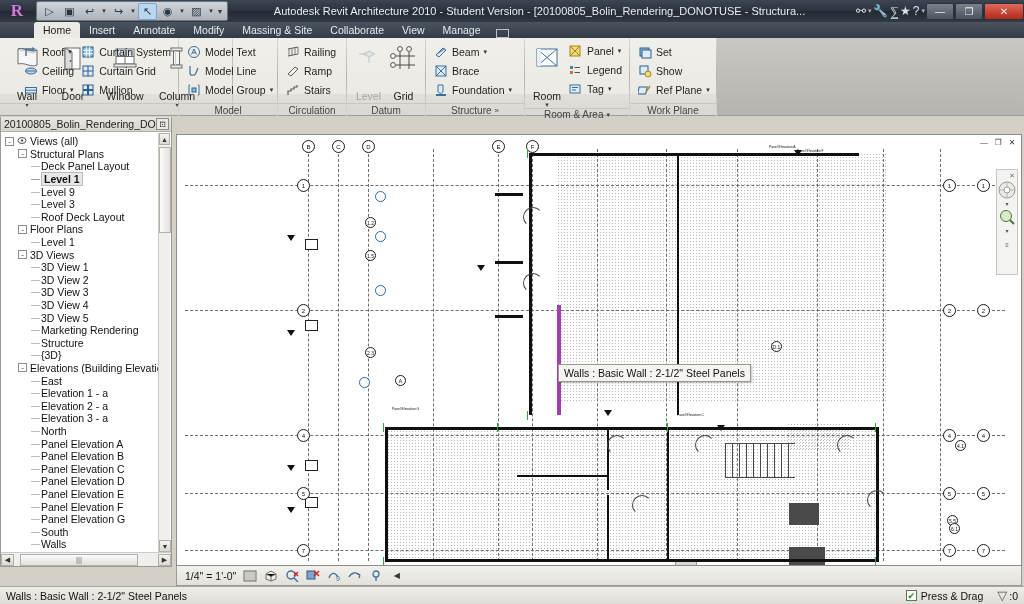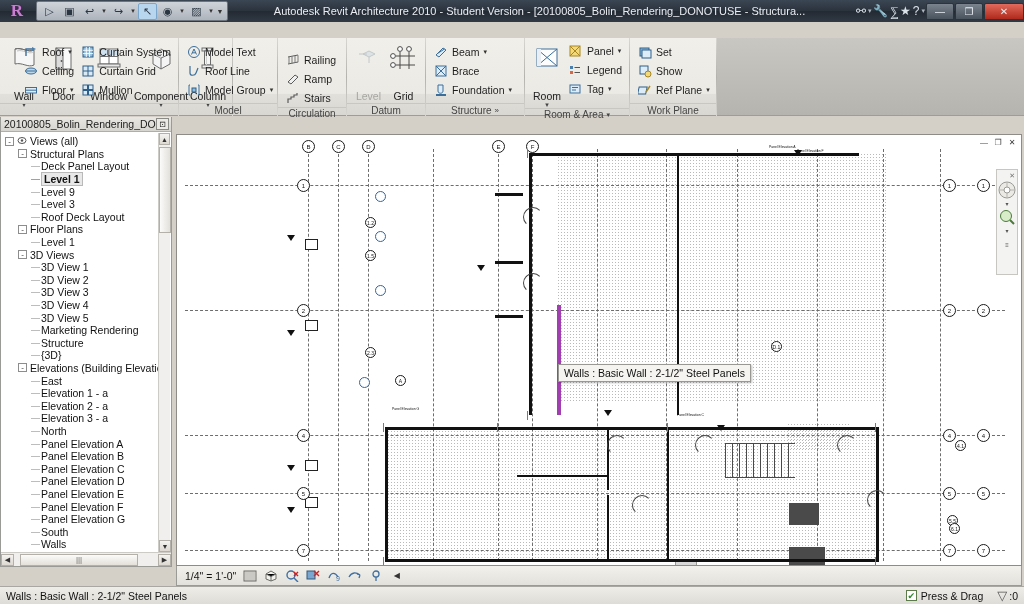--- a/index.html
+++ b/index.html
@@ -264,20 +264,33 @@
       <span class="ic-dot">▾</span>
     </div>
 
     <div class="winbtns">
       <div class="wb">—</div>
       <div class="wb">❐</div>
       <div class="wb close">✕</div>
     </div>
   </div>
 
+  <div class="tabbar">
+    <div class="tab active">Home</div>
+    <div class="tab">Insert</div>
+    <div class="tab">Annotate</div>
+    <div class="tab">Modify</div>
+    <div class="tab">Massing &amp; Site</div>
+    <div class="tab">Collaborate</div>
+    <div class="tab">View</div>
+    <div class="tab">Manage</div>
+    <div class="tab-ext">
+        <span class="box"></span>
+      </div>
+  </div>
 
   <div class="ribbon">
 
     <div class="panel" style="width:232px">
       <div class="panel-body">
         <div class="bigbtn">
           <div class="glyph">
             <svg width="30" height="28" viewBox="0 0 30 28">
               <path d="M6 4 C13 2,19 8,25 5 L25 20 C19 23,13 17,6 19 Z" fill="#f6f6f6" stroke="#6c6c6c" stroke-width="1"></path>
               <path d="M6 4 C13 2,19 8,25 5" fill="none" stroke="#6c6c6c"></path>
@@ -303,32 +316,20 @@
               <rect x="5" y="4" width="18" height="15" fill="#fff" stroke="#6c6c6c"></rect>
               <line x1="14" y1="4" x2="14" y2="19" stroke="#6c6c6c"></line>
               <line x1="5" y1="11.5" x2="23" y2="11.5" stroke="#6c6c6c"></line>
               <rect x="6" y="5" width="7" height="5.5" fill="#cfe0ef"></rect>
               <rect x="15" y="5" width="7" height="5.5" fill="#cfe0ef"></rect>
               <rect x="3" y="19" width="22" height="3" fill="#e7e7e7" stroke="#6c6c6c"></rect>
             </svg>
           </div>
           <div class="lbl">Window</div>
         </div>
-        <div class="bigbtn wide">
-          <div class="glyph">
-            <svg width="28" height="28" viewBox="0 0 28 28">
-              <path d="M6 9 L14 4 L23 9 L23 19 L14 24 L6 19 Z" fill="#f4f4f4" stroke="#6c6c6c"></path>
-              <path d="M6 9 L14 13 L23 9" fill="none" stroke="#6c6c6c"></path>
-              <path d="M14 13 L14 24" fill="none" stroke="#6c6c6c"></path>
-              <path d="M6 9 L14 4 L14 13 Z" fill="#dedede"></path>
-            </svg>
-          </div>
-          <div class="lbl">Component</div>
-          <div class="carat">▾</div>
-        </div>
         <div class="bigbtn">
           <div class="glyph">
             <svg width="26" height="28" viewBox="0 0 26 28">
               <rect x="7" y="3" width="11" height="3" fill="#eee" stroke="#6c6c6c"></rect>
               <rect x="9.5" y="6" width="6" height="14" fill="#f6f6f6" stroke="#6c6c6c"></rect>
               <rect x="7" y="20" width="11" height="3" fill="#eee" stroke="#6c6c6c"></rect>
               <line x1="11.5" y1="6" x2="11.5" y2="20" stroke="#cfcfcf"></line>
             </svg>
           </div>
           <div class="lbl">Column</div>
@@ -420,40 +421,40 @@
                 </svg>
             </span>
             <span>Model Text</span>
           </div>
           <div class="smallbtn">
             <span class="ico">
               <svg width="14" height="14" viewBox="0 0 14 14">
                   <path d="M3 2 V9 C3 12, 8 12, 9 9 L11 4" fill="none" stroke="#3c6e9a" stroke-width="1.2"></path>
                 </svg>
             </span>
-            <span>Roof Line</span>
+            <span>Model Line</span>
           </div>
           <div class="smallbtn">
             <span class="ico">
               <svg width="14" height="14" viewBox="0 0 14 14">
                   <path d="M3 2 H2 V12 H3 M11 2 H12 V12 H11" fill="none" stroke="#3c6e9a"></path>
                   <rect x="5" y="5" width="4" height="4" fill="#8fbddd" stroke="#2e5f8a"></rect>
                 </svg>
             </span>
             <span>Model Group</span>
             <span class="dd">▾</span>
           </div>
         </div>
       </div>
       <div class="panel-title">Model</div>
     </div>
     <div class="panel-div"></div>
 
     <div class="panel" style="width:68px">
-      <div class="panel-body" style="padding-top:11px">
+      <div class="panel-body" style="padding-top:3px">
         <div class="smallcol">
           <div class="smallbtn">
             <span class="ico">
               <svg width="14" height="14" viewBox="0 0 14 14">
                   <path d="M2 4 L12 2 M2 11 L12 9" stroke="#5b5b5b"></path>
                   <path d="M3 3.8 V10.8 M6 3.4 V10.4 M9 3 V10 M12 2.2 V9.2" stroke="#7b7b7b"></path>
                 </svg>
             </span>
             <span>Railing</span>
           </div>

